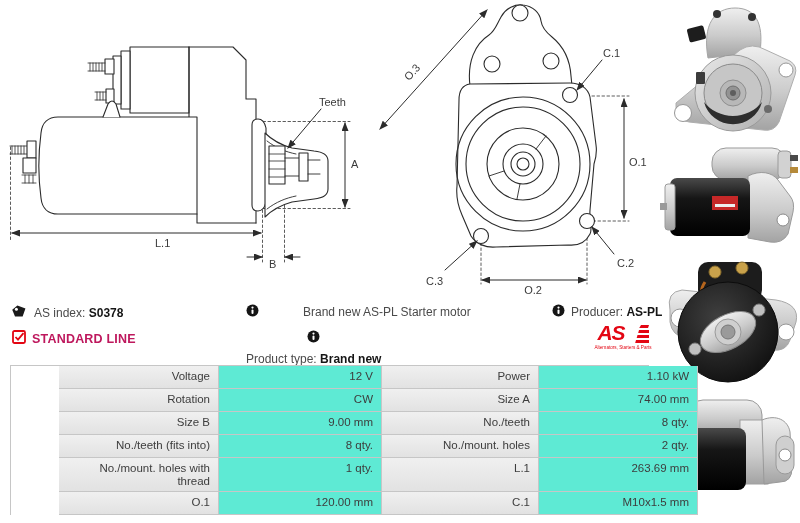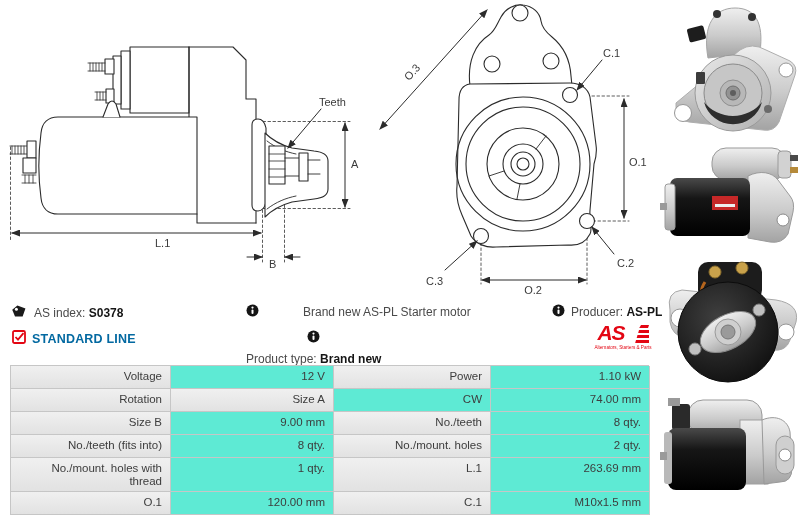--- a/index.html
+++ b/index.html
@@ -2,32 +2,32 @@
 <html><head>
 <meta charset="utf-8">
 <style>
   html,body{margin:0;padding:0;background:#fff;}
   #page{position:relative;width:800px;height:523px;background:#fff;overflow:hidden;
         font-family:"Liberation Sans","DejaVu Sans",sans-serif;color:#3d3d3d;}
   svg text{font-family:"Liberation Sans","DejaVu Sans",sans-serif;}
   
   .inforow{position:absolute;display:flex;align-items:center;gap:6px;font-size:12px;color:#4a4a4a;}
   .inforow b{color:#161616;}
-  .red{color:#0369a1;font-weight:bold;letter-spacing:.2px;}
+  .red{color:#be185d;font-weight:bold;letter-spacing:.2px;}
   .icn{flex:0 0 auto;display:inline-block;}
   
   #logo{position:absolute;left:590px;top:323px;width:66px;text-align:center;}
   #logo .as{font-style:italic;font-weight:bold;font-size:21px;color:#e30613;line-height:20px;letter-spacing:-1px;}
   #logo .tag{font-size:4.6px;color:#e30613;white-space:nowrap;margin-top:2px;}
   
   #spec{position:absolute;left:10px;top:365px;width:639px;
         display:grid;grid-template-columns:160px 163px 157px 159px;
         grid-template-rows:23px 23px 23px 23px 34px 23px;
         border-top:1px solid #c6c6c6;border-left:1px solid #c6c6c6;
-        font-size:11.5px;color:#3d3d3d;box-sizing:border-box;}
+        font-size:11.5px;color:#3d3d3d;box-sizing:border-box;padding-left:48px;}
   #spec .cell{border-right:1px solid #c6c6c6;border-bottom:1px solid #c6c6c6;
         padding:4px 8px 0 8px;text-align:right;box-sizing:border-box;line-height:13px;overflow:hidden;}
   #spec .lab{background:linear-gradient(#f0f0f0,#e2e2e2);}
   #spec .val{background:#5eead4;}
 </style>
 </head>
 <body>
 
 <div id="page">
 
@@ -315,22 +315,22 @@
   </div>
 
   <div id="spec">
 
     <div class="cell lab">Voltage</div>
     <div class="cell val">12 V</div>
     <div class="cell lab">Power</div>
     <div class="cell val">1.10 kW</div>
 
     <div class="cell lab">Rotation</div>
+    <div class="cell val">CW</div>
     <div class="cell lab">Size A</div>
-    <div class="cell val">CW</div>
     <div class="cell val">74.00 mm</div>
 
     <div class="cell lab">Size B</div>
     <div class="cell val">9.00 mm</div>
     <div class="cell lab">No./teeth</div>
     <div class="cell val">8 qty.</div>
 
     <div class="cell lab">No./teeth (fits into)</div>
     <div class="cell val">8 qty.</div>
     <div class="cell lab">No./mount. holes</div>

